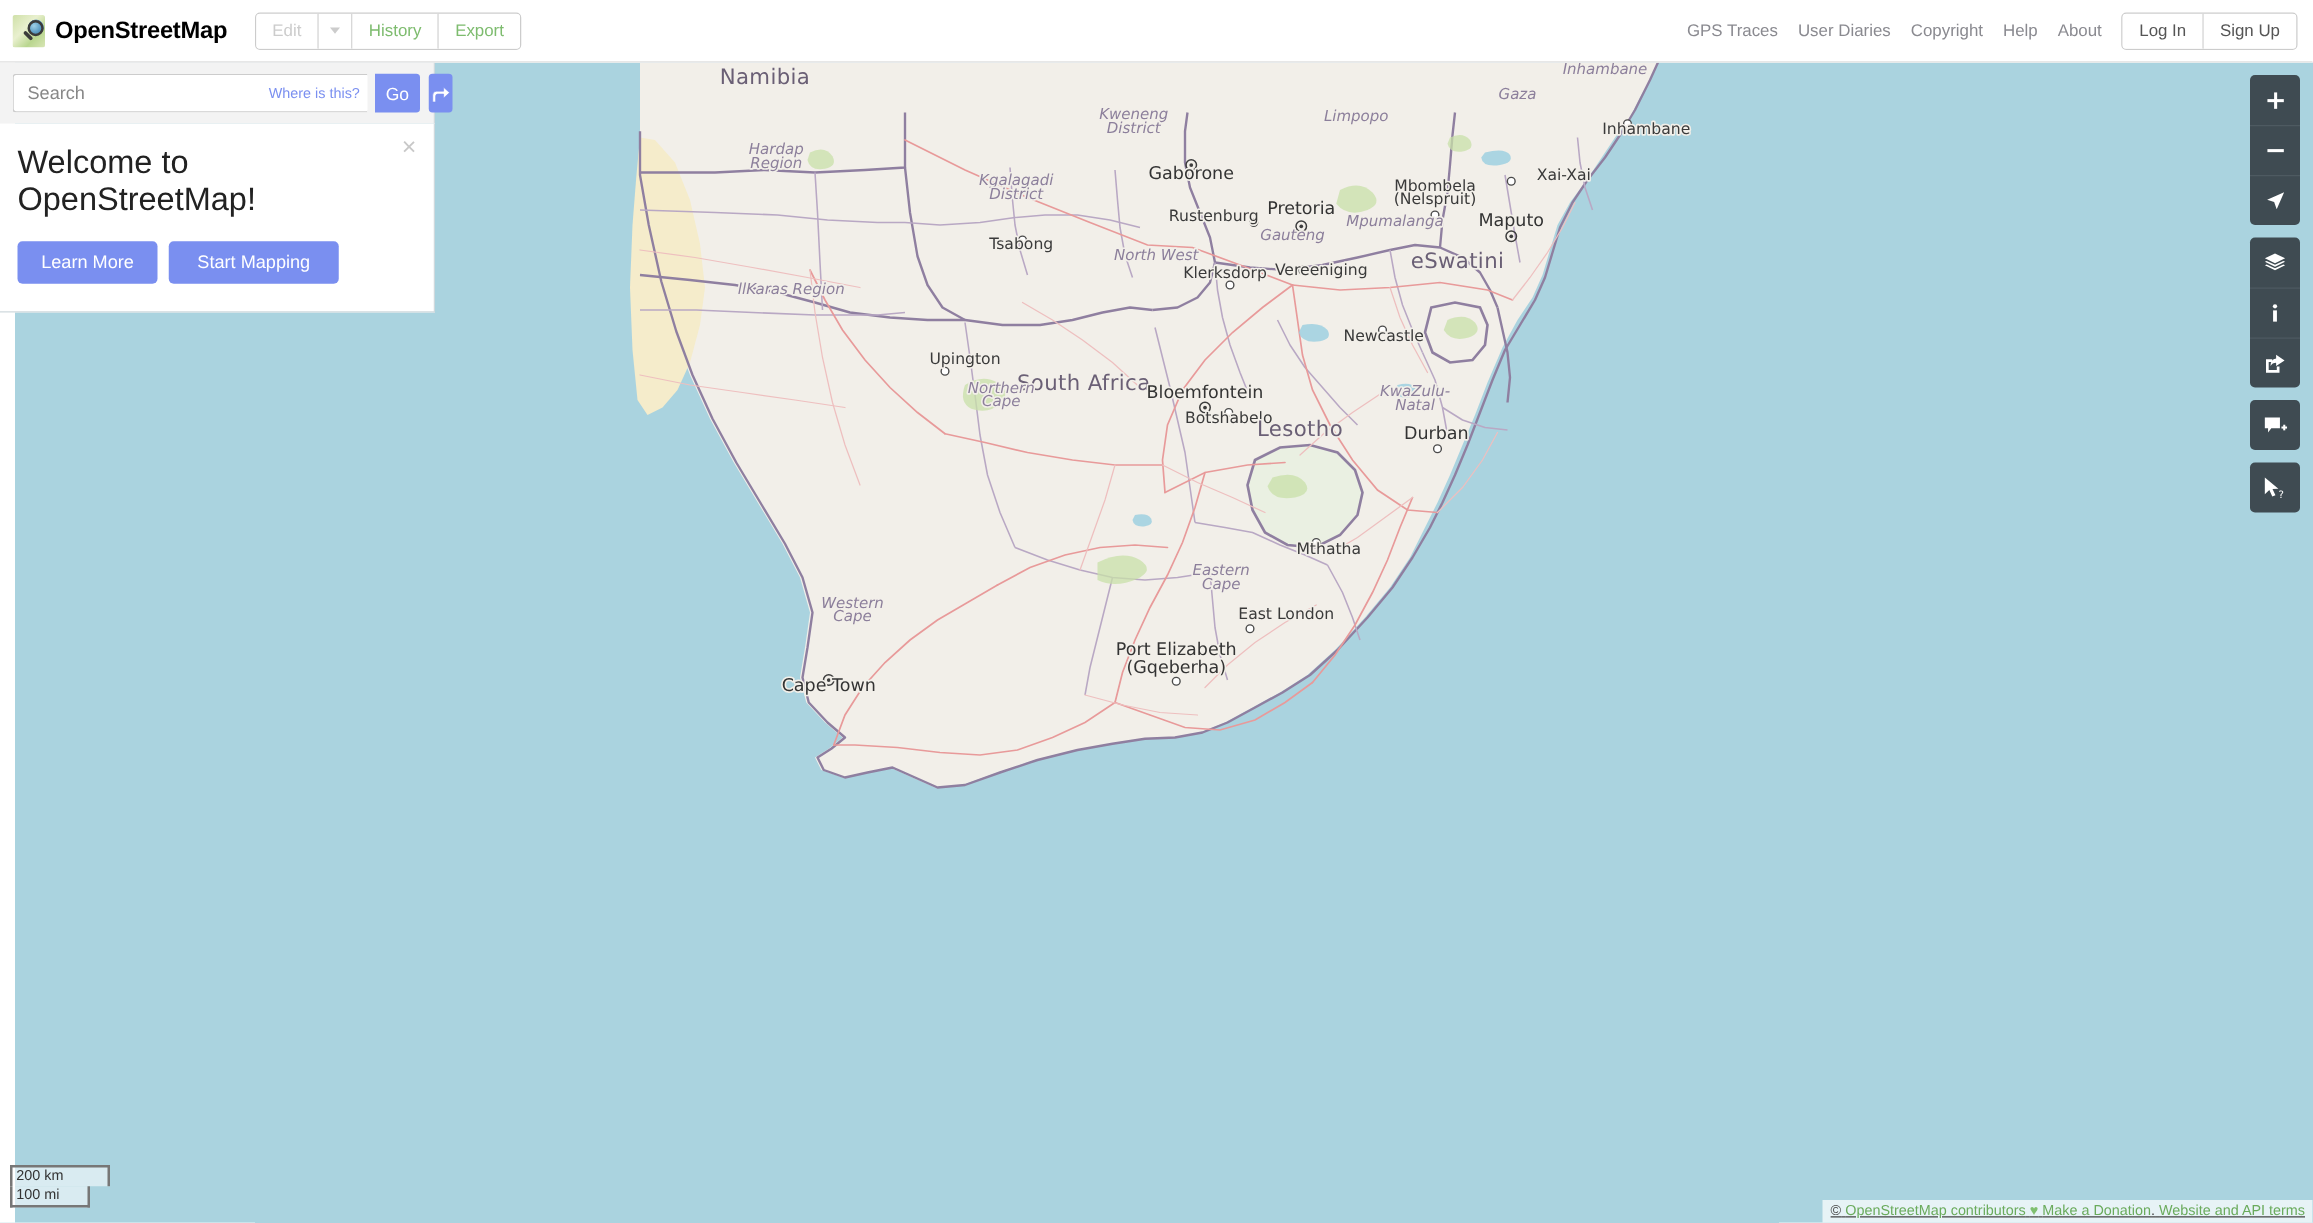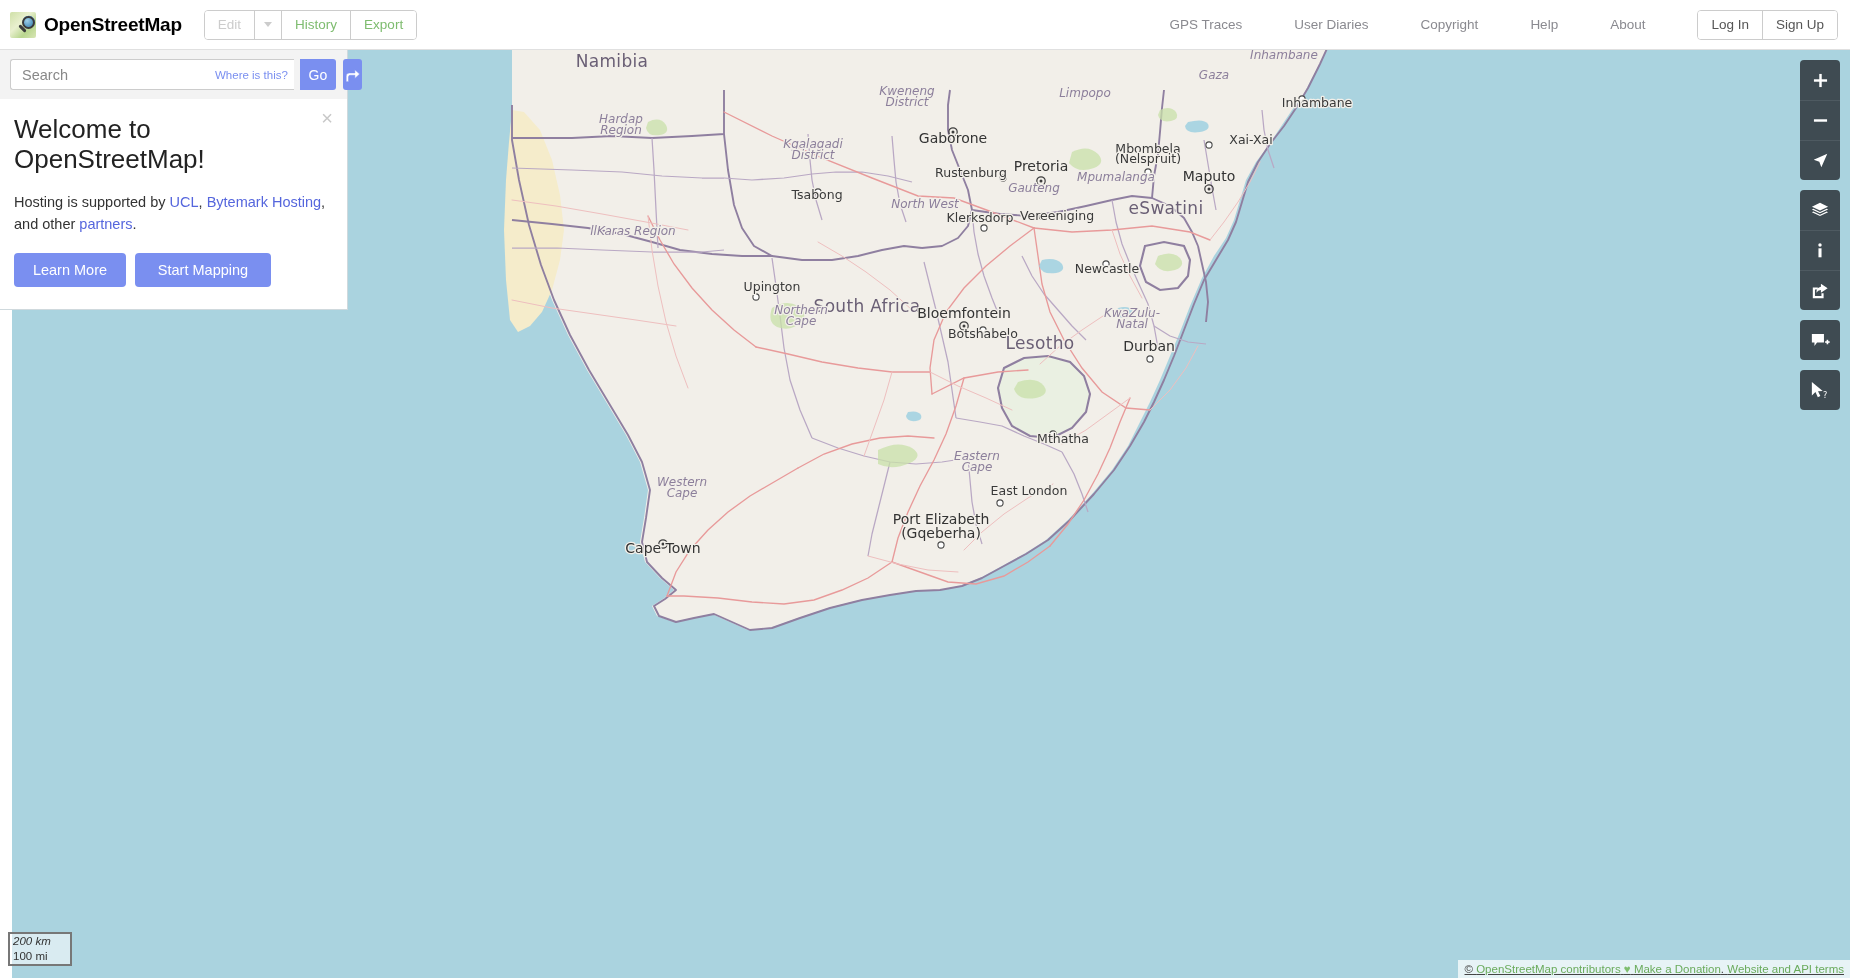--- a/index.html
+++ b/index.html
@@ -62,21 +62,21 @@
   #editgroup .btn.caret { padding: 0 9px; }
   .caret-glyph {
     width: 0; height: 0;
     border-left: 4px solid transparent;
     border-right: 4px solid transparent;
     border-top: 5px solid #ccc;
   }
 
   #nav {
     margin-left: auto; display: flex; align-items: flex-end;
-    margin-right: 12px; height: 30px; gap: 36px;
+    margin-right: 12px; height: 30px;
   }
   #nav .navlink {
     font-size: 13.5px; color: #8a8a90; padding: 0 8px;
     white-space: nowrap; cursor: pointer; line-height: 30px;
   }
   #authgroup {
     display: flex; height: 30px; margin-left: 8px;
     border: 1px solid #ccc; border-radius: 4px; overflow: hidden;
   }
   #authgroup .btn {
@@ -187,21 +187,21 @@
   
   #scale {
     position: absolute; left: 8px; bottom: 12px; z-index: 400;
     font-size: 11.5px; color: #333; font-family: "Liberation Sans", sans-serif;
   }
   #scale .bar {
     background: rgba(255,255,255,.55);
     border: 2px solid #777; border-top: none;
     padding: 0 3px; line-height: 15px; height: 17px;
   }
-  #scale .bar.km { width: 64px; border-bottom: none; border-top: 2px solid #777; font-style: italic;}
+  #scale .bar.km { width: 80px; border-bottom: none; border-top: 2px solid #777;}
   #scale .bar.mi { width: 64px; }
 
   
   #attribution {
     position: absolute; right: 0; bottom: 0; z-index: 400;
     background: rgba(255,255,255,.72);
     font-size: 11.5px; color: #444; padding: 3px 6px;
     white-space: nowrap; font-family: "Liberation Sans", sans-serif; text-decoration: underline;
   }
   #attribution a { color: #6aab5c; text-decoration: none; cursor: pointer; }
@@ -405,21 +405,20 @@
     <div id="directions-button">
       <svg width="19" height="19" viewBox="0 0 24 24">
         <path d="M4 21 L4 14 Q4 10 8 10 L15 10 L15 6 L21 11.5 L15 17 L15 13 L9 13 Q7 13 7 15 L7 21 Z" fill="#ffffff" stroke="#7a8ff0" stroke-width="0.7"></path>
       </svg>
     </div>
   </div>
 
   <div id="welcome">
     <span id="welcome-close">×</span>
     <h2>Welcome to OpenStreetMap!</h2>
-    <p><span>Hosting is supported by </span><a>UCL</a><span>, </span><a>Bytemark Hosting</a><span>, and other </span><a>partners</a><span>.</span></p>
     <div id="welcome-actions">
       <div class="wbtn" id="learn-more-button">Learn More</div>
       <div class="wbtn" id="start-mapping-button">Start Mapping</div>
     </div>
   </div>
 </div>
 
 <div id="mapcontrols">
 
   <div class="ctlgroup">

